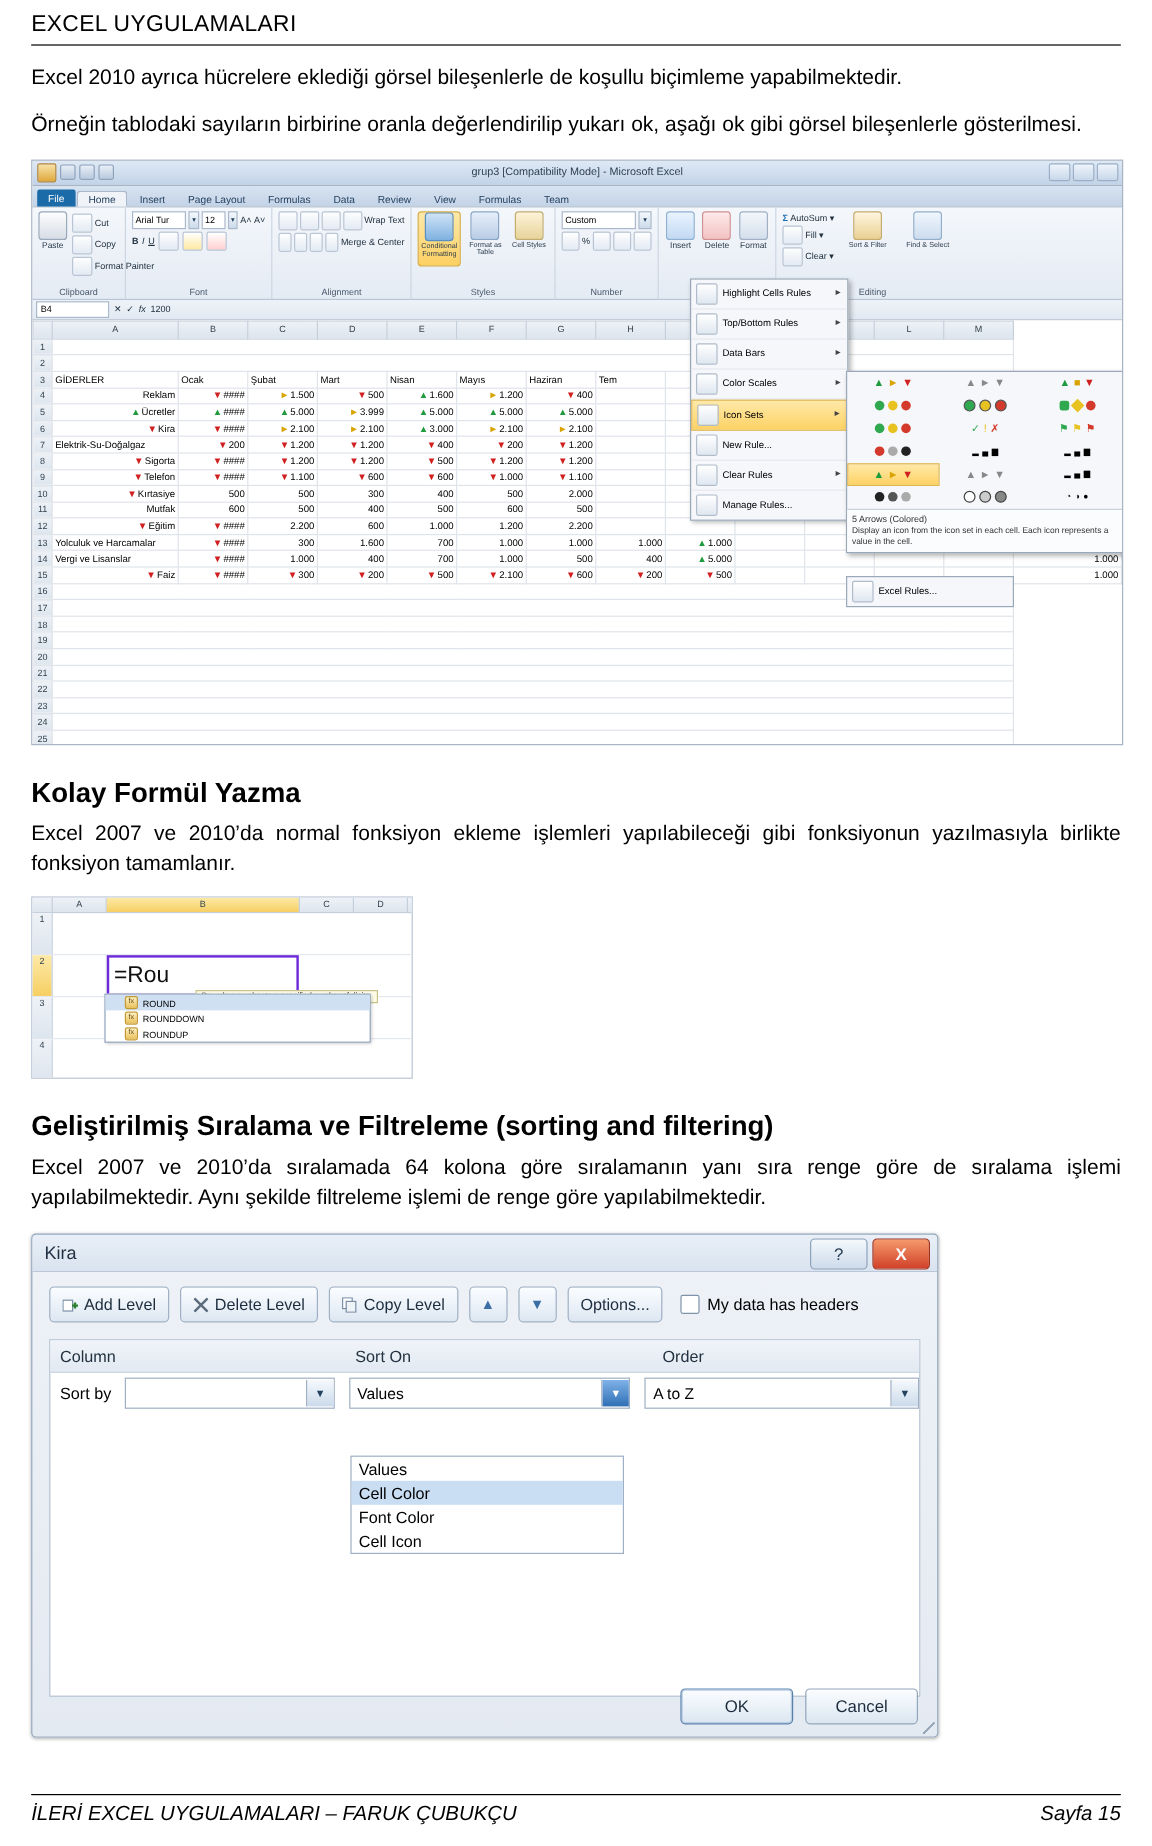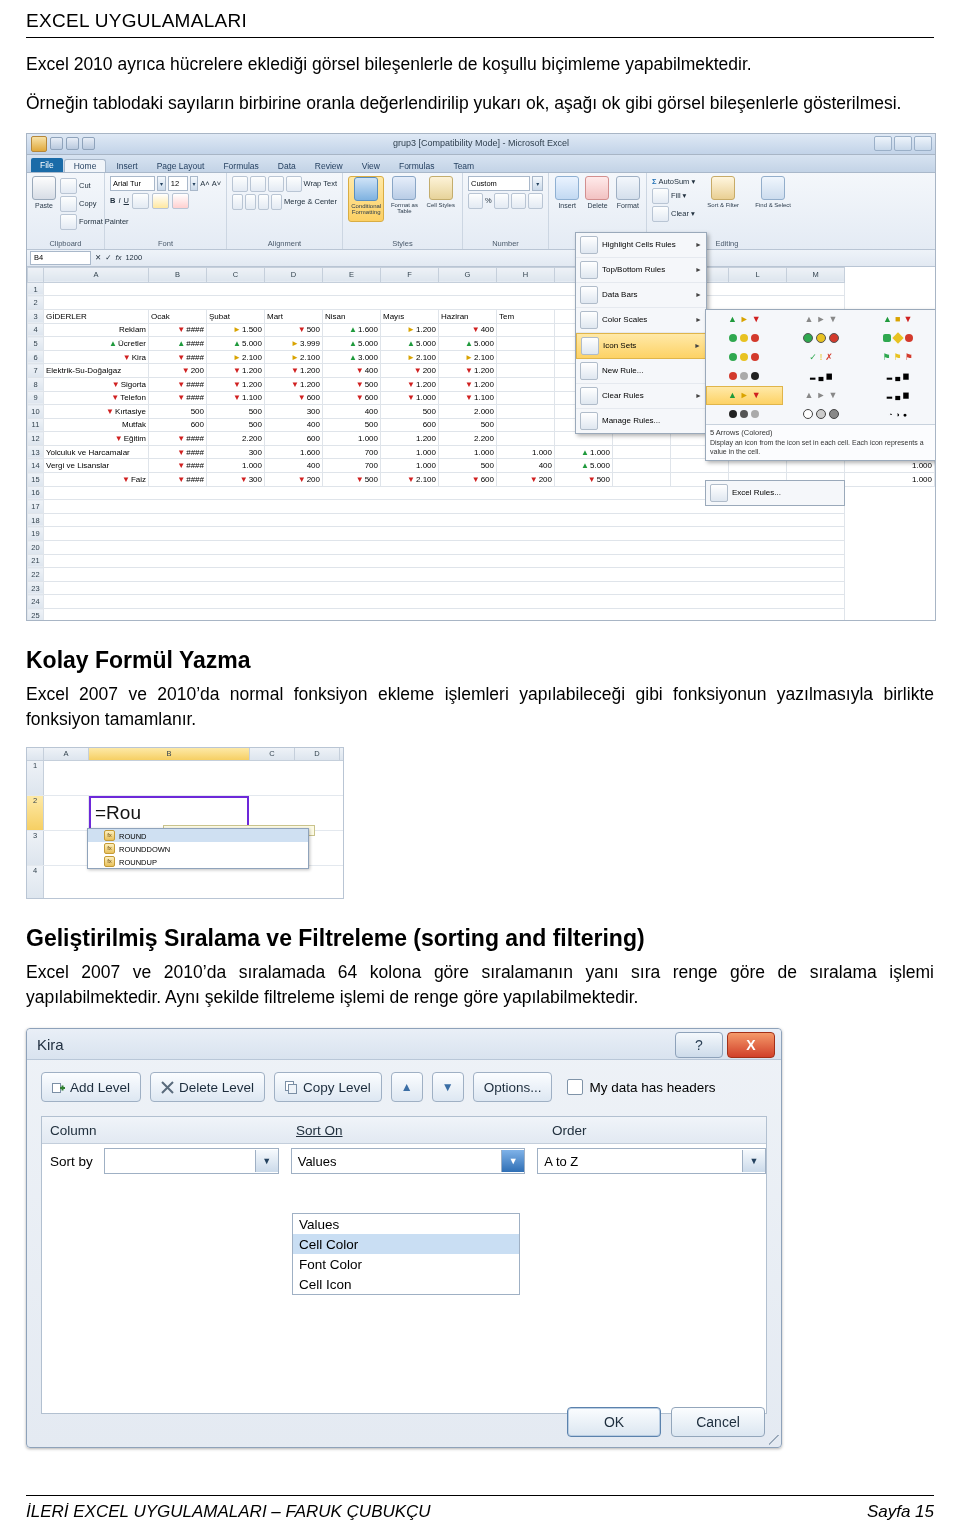--- a/index.html
+++ b/index.html
@@ -852,21 +852,21 @@
         </div>
       <div class="chkwrap">
         <span class="chk"></span>
         <span>My data has headers</span>
       </div>
     </div>
 
     <div class="s3panel">
       <div class="s3head">
         <div style="width:238px;">Column</div>
-        <div style="width:248px;text-decoration:underline;">Sort On</div>
+        <div style="width:248px;">Sort On</div>
         <div style="flex:1;">Order</div>
       </div>
 
       <div class="s3rowline">
         <span style="width:54px;">Sort by</span>
         <div class="combo" style="width:168px;">
           <span></span>
           <span class="cbtn">▼</span>
         </div>
         <div class="combo" style="width:228px;margin-left:12px;">

